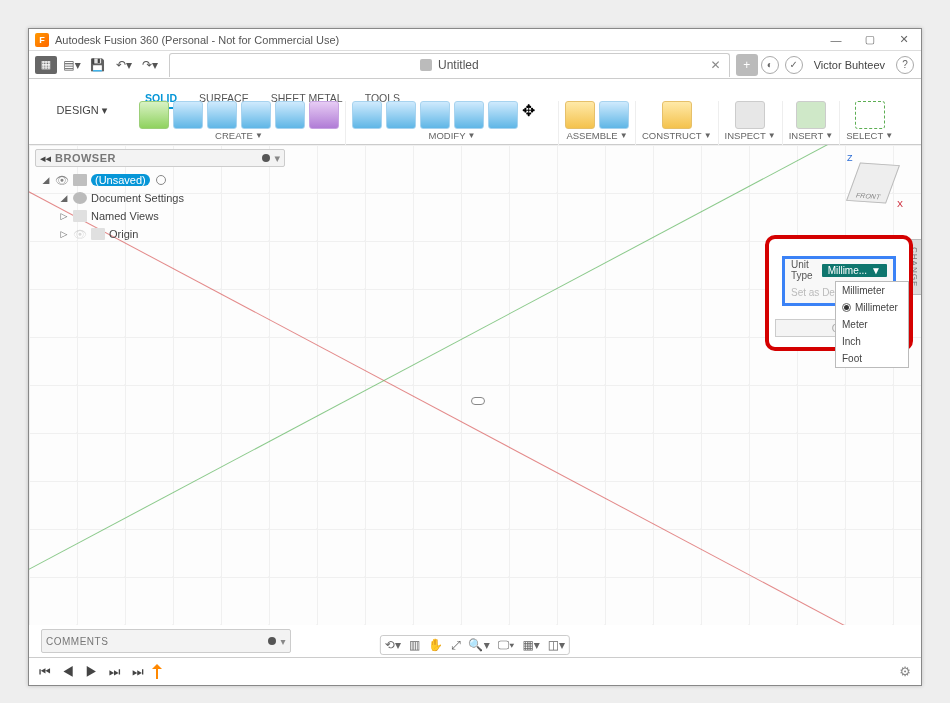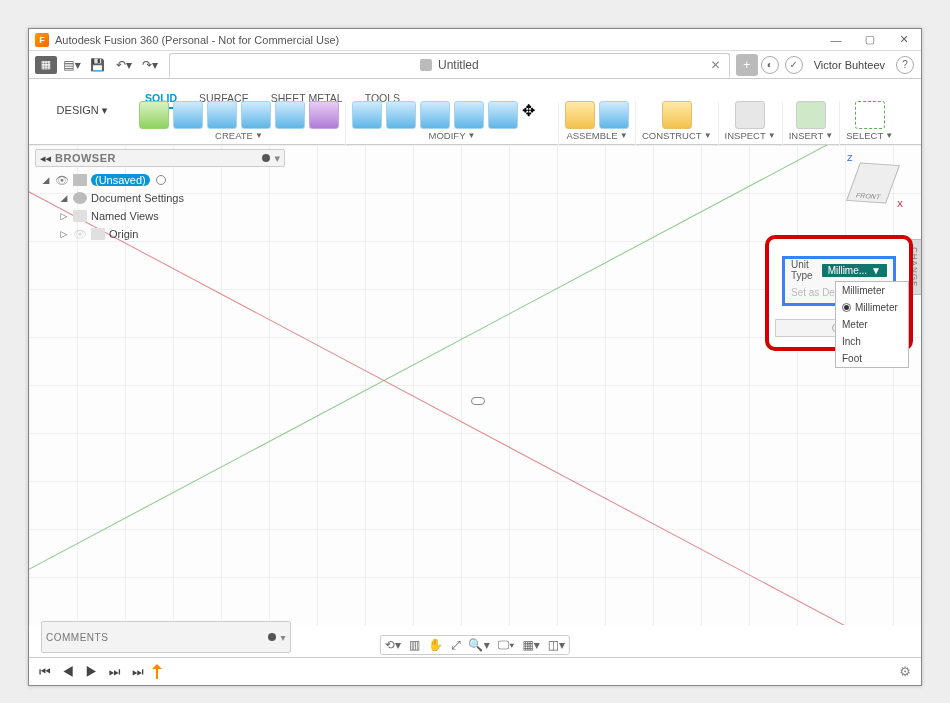--- a/index.html
+++ b/index.html
@@ -87,21 +87,21 @@
   .popup-row .dd{background:#0f766e;color:#fff;padding:1px 6px;border-radius:1px;font-size:10px;display:flex;align-items:center;gap:4px;}
   .popup-row.disabled{color:#bbb;}
   .popup-ok{margin:4px 6px;border:1px solid #ccc;background:#f4f4f4;color:#aaa;height:18px;display:flex;align-items:center;justify-content:center;font-size:10px;}
   .dd-menu{position:absolute; right:12px; top:252px; width:74px; background:#fff;border:1px solid #bbb;font-size:10px;color:#444;}
   .dd-menu .opt{height:17px;display:flex;align-items:center;padding:0 6px;gap:4px;}
   .dd-menu .opt .r{width:9px;height:9px;border:1px solid #666;border-radius:50%;display:inline-flex;align-items:center;justify-content:center;}
   .dd-menu .opt .r.on::after{content:"";width:5px;height:5px;border-radius:50%;background:#333;}
   .side-tab{position:absolute;right:0;top:210px;width:14px;height:56px;background:#dcdcdc;border:1px solid #bbb;border-right:none;writing-mode:vertical-rl;font-size:8px;color:#777;display:flex;align-items:center;justify-content:center;letter-spacing:1px;}
 
   
-  .comments{position:absolute;left:12px;bottom:32px;width:250px;height:32px;background:#f3f3f3;border:1px solid #ccc;border-radius:2px;display:flex;align-items:center;padding:0 4px;font-size:10px;color:#777;letter-spacing:.5px;}
+  .comments{position:absolute;left:12px;bottom:32px;width:250px;height:24px;background:#f3f3f3;border:1px solid #ccc;border-radius:2px;display:flex;align-items:center;padding:0 4px;font-size:10px;color:#777;letter-spacing:.5px;}
   .comments .dot{width:8px;height:8px;border-radius:50%;background:#555;margin-left:auto;}
   .navbar{position:absolute;left:50%;bottom:30px;transform:translateX(-50%);height:20px;background:#fff;border:1px solid #ccc;border-radius:3px;display:flex;align-items:center;padding:0 4px;gap:8px;font-size:12px;color:#666;}
   .navbar span{display:inline-flex;align-items:center;}
 
   
   .timeline{position:absolute;left:0;right:0;bottom:0;height:28px;background:#fff;border-top:1px solid #ccc;display:flex;align-items:center;padding:0 10px;gap:8px;color:#444;font-size:13px;}
   .timeline .play{letter-spacing:4px;}
   .timeline .marker{width:2px;height:14px;background:#ff8800;position:relative;}
   .timeline .marker::before{content:"";position:absolute;top:-6px;left:-4px;border:5px solid transparent;border-bottom-color:#ff8800;}
   .timeline .gear{margin-left:auto;color:#888;}

